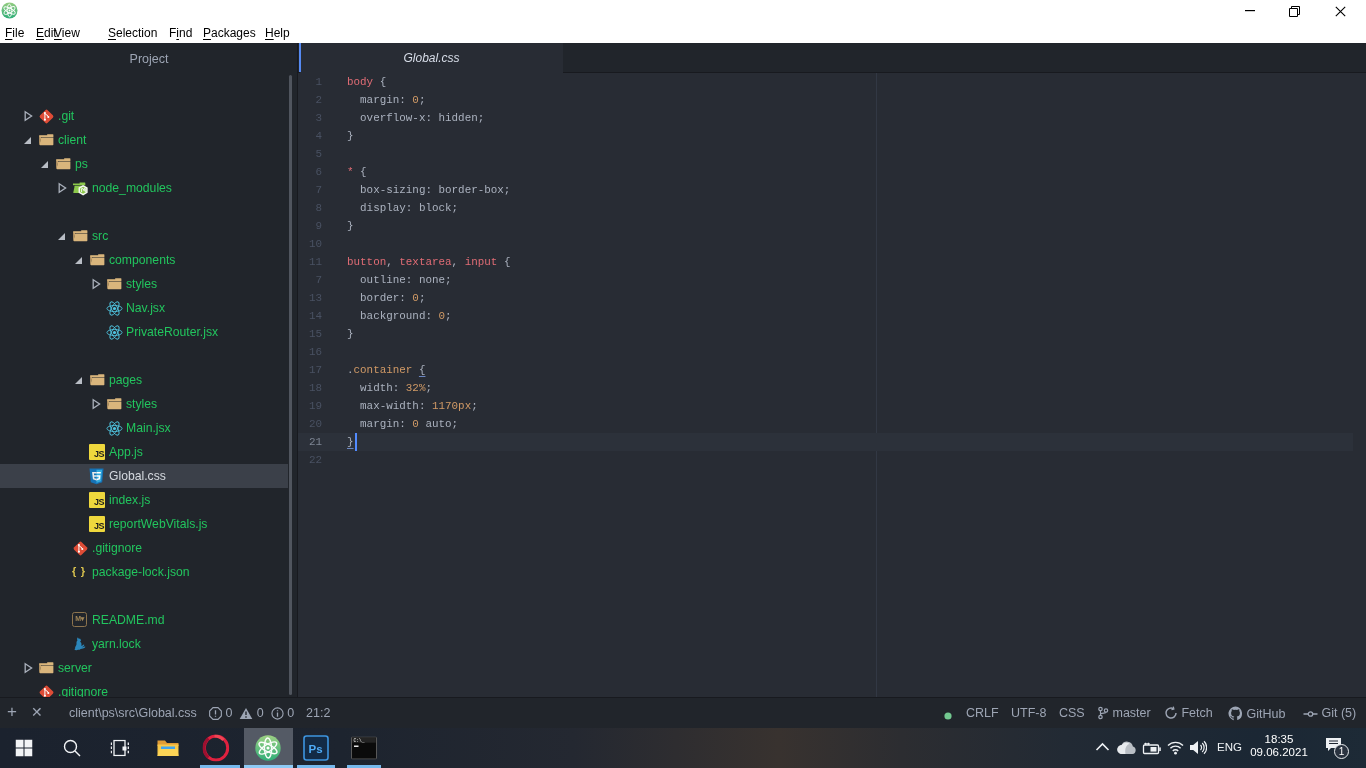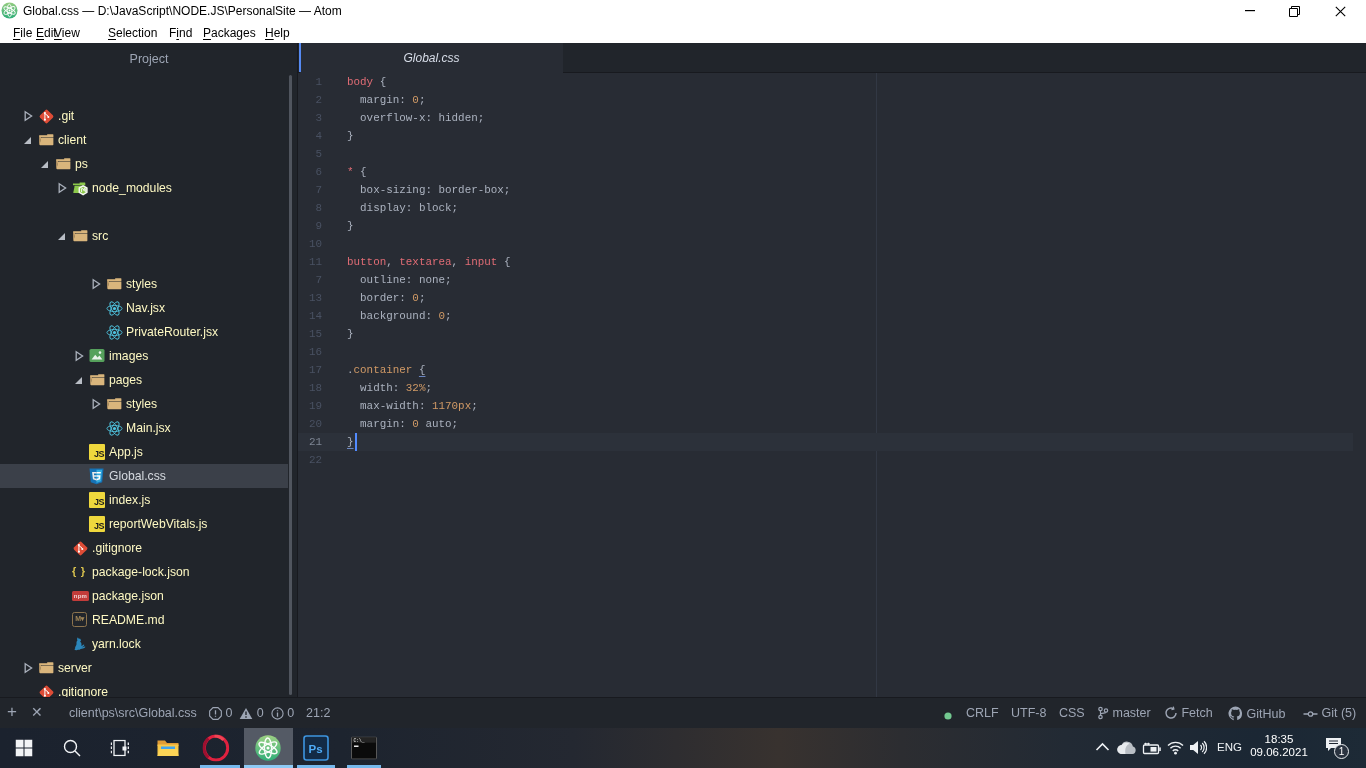--- a/index.html
+++ b/index.html
@@ -16,21 +16,21 @@
 #main { position:absolute; left:0; top:43px; width:1366px; height:654px; background:#21252b; }
 
 
 #tree { position:absolute; left:0; top:0; width:298px; height:654px; background:#21252b; overflow:hidden; border-right:1px solid #181a1f; }
 #treehdr { position:absolute; left:0; top:9px; width:298px; text-align:center; font-size:12.5px; color:#9da5b4; }
 .trow { position:absolute; left:0; width:288px; height:24px; }
 .rootrow { background:#373c47; height:31px !important; }
 .rootrow .ti { top:7px; }
 .rootrow .arr-open { top:12px; }
 .selrow { background:#3b4049; }
-.tlabel { position:absolute; top:5.5px; font-size:12.2px; color:#fef9c3; white-space:pre; }
+.tlabel { position:absolute; top:5.5px; font-size:12.2px; color:#22c55e; white-space:pre; }
 .rootrow .tlabel { color:#d0d6de; font-weight:bold; font-size:10px; letter-spacing:0.3px; top:11px; }
 .selrow .tlabel { color:#d6dae0; }
 .ti { position:absolute; top:4px; }
 .jsic { width:16px; height:16px; background:#efd83d; color:#1c1c1c; font-size:9px; font-weight:bold;
   text-align:right; line-height:21px; padding-right:1px; border-radius:1px; letter-spacing:-0.5px; }
 .brc { color:#d8c24e; font-size:11px; font-weight:bold; top:5px; letter-spacing:0px; }
 .npmt { width:17px; height:10px; background:#c23c3a; border-radius:1.5px; color:#f0d6d6; top:7.5px;
   font-size:6px; font-weight:bold; text-align:center; line-height:10px; letter-spacing:0.2px; }
 .rdm { width:15px; height:15px; border:1.5px solid #8d744e; border-radius:2.5px; color:#a18657;
   font-size:7px; font-weight:bold; text-align:center; line-height:12px; letter-spacing:-0.5px; }
@@ -86,34 +86,33 @@
         </linearGradient>
       </defs>
     <circle cx="17" cy="17" r="16" fill="url(#ag)"></circle>
     <g stroke="#fff" stroke-width="1.8" fill="none" opacity="0.96">
       <ellipse cx="17" cy="17" rx="12.6" ry="4.5" transform="rotate(-32 17 17)"></ellipse>
       <ellipse cx="17" cy="17" rx="12.6" ry="4.5" transform="rotate(28 17 17)"></ellipse>
       <ellipse cx="17" cy="17" rx="12.6" ry="4.5" transform="rotate(88 17 17)"></ellipse>
     </g>
     <circle cx="17" cy="17" r="2" fill="#fff"></circle>
   </svg>
-  <div id="titletext">Global.css — D:\JavaScript\NODE.JS\PersonalSite — Atom</div>
   <svg style="position:absolute;left:1245px;top:10px" width="11" height="2">
       <rect width="10" height="1.2" fill="#000"></rect>
     </svg>
   <svg style="position:absolute;left:1289px;top:6px" width="11" height="11" viewBox="0 0 11 11">
     <path d="M0.5 2.5 h8 v8 h-8 Z M2.5 2.5 V0.5 h8 v8 h-2" stroke="#000" stroke-width="1" fill="none"></path>
   </svg>
   <svg style="position:absolute;left:1335px;top:6px" width="11" height="11" viewBox="0 0 11 11">
     <path d="M0.8 0.8 L10.2 10.2 M10.2 0.8 L0.8 10.2" stroke="#000" stroke-width="1.1"></path>
   </svg>
 </div>
 
 <div id="menubar">
-  <span class="mi" style="left:13px"><u>F</u>ile</span>
+  <span class="mi" style="left:5px"><u>F</u>ile</span>
   <span class="mi" style="left:36px"><u>E</u>dit</span>
   <span class="mi" style="left:54px"><u>V</u>iew</span>
   <span class="mi" style="left:108px"><u>S</u>election</span>
   <span class="mi" style="left:169px">F<u>i</u>nd</span>
   <span class="mi" style="left:203px"><u>P</u>ackages</span>
   <span class="mi" style="left:265px"><u>H</u>elp</span>
 </div>
 
 <div id="main">
   <div id="tree">
@@ -172,20 +171,30 @@
 <div class="trow" style="top:180.5px">
         <span class="arr-open" style="left:58px"></span>
         <svg class="ti" style="left:72px" width="17" height="16" viewBox="0 0 17 16">
 <path fill="#d9b57c" d="M1.2 3.2 L10 3.2 L10 5 L1.2 5 Z"></path>
 <path fill="#d9b57c" d="M9.2 2.2 h5.6 a0.6 0.6 0 0 1 0.6 0.6 V5 H9.2 Z"></path>
 <path fill="#d9b57c" d="M3.4 5.6 H15.4 V12.6 a0.7 0.7 0 0 1 -0.7 0.7 H2.2 a0.7 0.7 0 0 1 -0.7 -0.7 L3 6.2 Z"></path>
 <path fill="#caa56c" d="M1.2 3.8 L3.2 5.6 1.5 12.9 1.2 12 Z"></path>
 </svg>
         <span class="tlabel" style="left:92px">src</span>
       </div>
+<div class="trow" style="top:204.5px">
+        <span class="arr-open" style="left:75px"></span>
+        <svg class="ti" style="left:89px" width="17" height="16" viewBox="0 0 17 16">
+<path fill="#d9b57c" d="M1.2 3.2 L10 3.2 L10 5 L1.2 5 Z"></path>
+<path fill="#d9b57c" d="M9.2 2.2 h5.6 a0.6 0.6 0 0 1 0.6 0.6 V5 H9.2 Z"></path>
+<path fill="#d9b57c" d="M3.4 5.6 H15.4 V12.6 a0.7 0.7 0 0 1 -0.7 0.7 H2.2 a0.7 0.7 0 0 1 -0.7 -0.7 L3 6.2 Z"></path>
+<path fill="#caa56c" d="M1.2 3.8 L3.2 5.6 1.5 12.9 1.2 12 Z"></path>
+</svg>
+        <span class="tlabel" style="left:109px">components</span>
+      </div>
 <div class="trow" style="top:228.5px">
         <svg class="arrc" style="left:92px" width="9" height="12" viewBox="0 0 9 12">
           <path d="M1.2 1.8 L7.6 6 L1.2 10.2 Z" fill="none" stroke="#a9b0bb" stroke-width="1.3"></path>
         </svg>
         <svg class="ti" style="left:106px" width="17" height="16" viewBox="0 0 17 16">
 <path fill="#d9b57c" d="M1.2 3.2 L10 3.2 L10 5 L1.2 5 Z"></path>
 <path fill="#d9b57c" d="M9.2 2.2 h5.6 a0.6 0.6 0 0 1 0.6 0.6 V5 H9.2 Z"></path>
 <path fill="#d9b57c" d="M3.4 5.6 H15.4 V12.6 a0.7 0.7 0 0 1 -0.7 0.7 H2.2 a0.7 0.7 0 0 1 -0.7 -0.7 L3 6.2 Z"></path>
 <path fill="#caa56c" d="M1.2 3.8 L3.2 5.6 1.5 12.9 1.2 12 Z"></path>
 </svg>
@@ -205,31 +214,20 @@
 <div class="trow" style="top:276.5px">
         <svg class="ti" style="left:106px" width="17" height="17" viewBox="-11 -11 22 22">
 <circle r="2.1" fill="#4fc4e0"></circle>
 <g stroke="#4fc4e0" stroke-width="1.15" fill="none">
 <ellipse rx="9.8" ry="3.9"></ellipse>
 <ellipse rx="9.8" ry="3.9" transform="rotate(60)"></ellipse>
 <ellipse rx="9.8" ry="3.9" transform="rotate(120)"></ellipse>
 </g>
 </svg>
         <span class="tlabel" style="left:126px">PrivateRouter.jsx</span>
-      </div>
-<div class="trow" style="top:300.5px">
-        <svg class="arrc" style="left:75px" width="9" height="12" viewBox="0 0 9 12">
-          <path d="M1.2 1.8 L7.6 6 L1.2 10.2 Z" fill="none" stroke="#a9b0bb" stroke-width="1.3"></path>
-        </svg>
-        <svg class="ti" style="left:89px" width="16" height="15" viewBox="0 0 16 15">
-<rect x="0.5" y="1" width="15" height="13" rx="1.6" fill="#56a15c"></rect>
-<path d="M2.6 11.4 L6.2 6.8 L8.6 9.4 L10.4 7.6 L13.4 11.4 Z" fill="#e9f2ea"></path>
-<circle cx="11" cy="4.6" r="1.3" fill="#e9f2ea"></circle>
-</svg>
-        <span class="tlabel" style="left:109px">images</span>
       </div>
 <div class="trow" style="top:324.5px">
         <span class="arr-open" style="left:75px"></span>
         <svg class="ti" style="left:89px" width="17" height="16" viewBox="0 0 17 16">
 <path fill="#d9b57c" d="M1.2 3.2 L10 3.2 L10 5 L1.2 5 Z"></path>
 <path fill="#d9b57c" d="M9.2 2.2 h5.6 a0.6 0.6 0 0 1 0.6 0.6 V5 H9.2 Z"></path>
 <path fill="#d9b57c" d="M3.4 5.6 H15.4 V12.6 a0.7 0.7 0 0 1 -0.7 0.7 H2.2 a0.7 0.7 0 0 1 -0.7 -0.7 L3 6.2 Z"></path>
 <path fill="#caa56c" d="M1.2 3.8 L3.2 5.6 1.5 12.9 1.2 12 Z"></path>
 </svg>
         <span class="tlabel" style="left:109px">pages</span>
@@ -287,24 +285,20 @@
 <circle cx="6.9" cy="5.0" r="1.05" stroke="none"></circle>
 <circle cx="6.9" cy="11.7" r="1.05" stroke="none"></circle>
 <circle cx="10.3" cy="9.0" r="1.05" stroke="none"></circle>
 </g>
 </svg>
         <span class="tlabel" style="left:92px">.gitignore</span>
       </div>
 <div class="trow" style="top:516.5px">
         <div class="ti brc" style="left:72px">{  }</div>
         <span class="tlabel" style="left:92px">package-lock.json</span>
-      </div>
-<div class="trow" style="top:540.5px">
-        <div class="ti npmt" style="left:72px">npm</div>
-        <span class="tlabel" style="left:92px">package.json</span>
       </div>
 <div class="trow" style="top:564.5px">
         <div class="ti rdm" style="left:72px">M▾</div>
         <span class="tlabel" style="left:92px">README.md</span>
       </div>
 <div class="trow" style="top:588.5px">
         <svg class="ti" style="left:72px" width="16" height="16" viewBox="0 0 16 16">
 <path fill="#2b86ba" d="M5.2 2.2 c0.3-0.8 0.9-0.8 1.2-0.1 l0.5 1 c0.3-0.4 0.8-0.7 1.1-0.6 c0.4 0.1 0.4 0.6 0.3 1 c0.5-0.2 0.9 0 0.8 0.6 c-0.1 0.5-0.4 1.1-1 1.7 c0.9 0.5 1.4 1.5 1.4 2.6 c0 0.6-0.2 1.2-0.5 1.7 c0.9-0.2 1.8-0.7 2.4-1.3 c0.5-0.5 1.1-0.2 0.8 0.5 c-0.4 0.9-1.5 1.7-2.6 2.1 c1-0.1 2.1-0.4 2.9-0.8 c0.7-0.3 1.1 0.3 0.5 0.8 c-1 0.9-2.8 1.4-4.3 1.5 c-0.6 0.5-1.5 0.9-2.4 0.9 c-0.7 0-0.9 0.3-1.7 0.4 c-0.9 0.1-1.6 0-1.9-0.4 c-0.3-0.4-0.1-0.9 0.5-1.2 c-0.3-0.7-0.1-1.6 0.4-2.3 c0.4-0.6 0.8-1.2 0.9-2 c0.1-0.7-0.1-1.4 0-2.2 c0.1-0.8 0.5-1.4 0.9-1.7 C5 3.7 5 3 5.2 2.2 Z"></path>
 </svg>
         <span class="tlabel" style="left:92px">yarn.lock</span>

